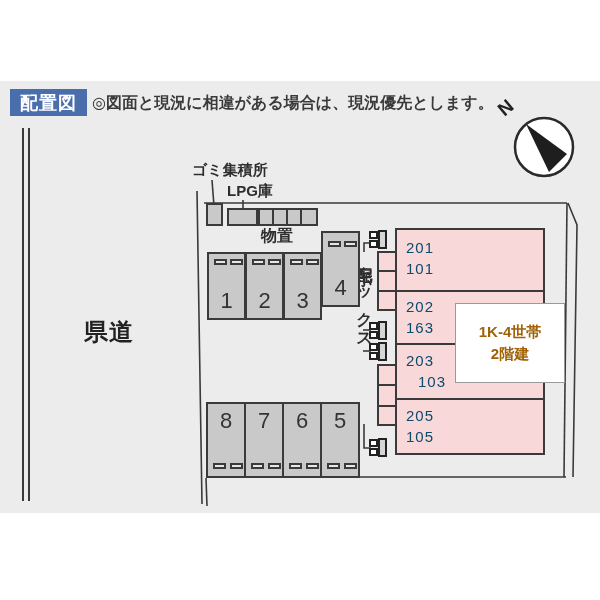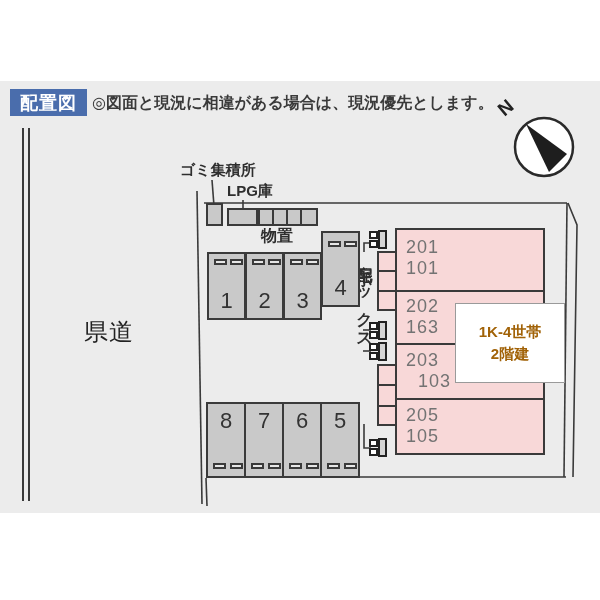--- a/index.html
+++ b/index.html
@@ -5,33 +5,33 @@
   html,body{margin:0;padding:0;}
   body{width:600px;height:600px;background:#ffffff;font-family:"Liberation Sans","DejaVu Sans",sans-serif;position:relative;overflow:hidden;color:#333;}
   .panel{position:absolute;left:0;top:81px;width:600px;height:432px;background:#ececec;}
   
   .title-box{position:absolute;left:10px;top:89px;width:77px;height:27px;background:#4a6dac;color:#fff;
     font-size:18px;font-weight:bold;display:flex;align-items:center;justify-content:center;letter-spacing:1px;}
   .note{position:absolute;left:92px;top:93px;font-size:16px;font-weight:600;color:#3a3a3a;letter-spacing:0px;}
   
   .north-label{position:absolute;left:499px;top:97px;font-size:19px;font-weight:bold;color:#222;transform:rotate(-40deg);}
   
-  .road-label{position:absolute;left:84px;top:316px;font-size:24px;font-weight:400;color:#222;letter-spacing:1px;}
+  .road-label{position:absolute;left:84px;top:316px;font-size:24px;font-weight:700;color:#222;letter-spacing:1px;}
   
   .gbox{position:absolute;background:#c9c9c9;border:2px solid #3a3a3a;box-sizing:border-box;}
   
   .pspace{position:absolute;background:#c9c9c9;border:2px solid #3a3a3a;box-sizing:border-box;}
   .pnum{position:absolute;width:100%;text-align:center;font-size:22px;color:#333;}
   .pnum.bottom{bottom:4px;}
   .pnum.top{top:4px;}
   .dash{position:absolute;width:9px;height:2px;border:2px solid #3a3a3a;background:#e6e6e6;}
   
   .building{position:absolute;left:395px;top:228px;width:150px;height:227px;background:#f8d8d8;border:2px solid #3a3a3a;box-sizing:border-box;}
   .bdiv{position:absolute;left:0;width:100%;height:2px;background:#3a3a3a;}
-  .unit{position:absolute;left:9px;font-size:18px;line-height:21px;color:#737373;letter-spacing:1px;}
+  .unit{position:absolute;left:9px;font-size:15px;line-height:21px;color:#0c4a6e;letter-spacing:1px;}
   .pcol{position:absolute;left:377px;width:20px;background:#f8d8d8;border:2px solid #3a3a3a;box-sizing:border-box;}
   .pline{position:absolute;left:0;width:100%;height:2px;background:#3a3a3a;}
   
   .dbox{position:absolute;width:18px;height:21px;}
   .dbox .sq{position:absolute;left:0;width:5px;height:4px;border:2px solid #222;background:#fff;}
   .dbox .tall{position:absolute;right:0;top:1px;width:5px;height:15px;border:2px solid #222;background:#d5d5d5;}
   
   .lbl{position:absolute;font-weight:600;color:#2e2e2e;}
   .vtext{position:absolute;left:352px;top:252px;height:180px;width:24px;writing-mode:vertical-rl;text-orientation:upright;
     font-size:16px;font-weight:600;color:#2e2e2e;letter-spacing:3px;display:flex;align-items:center;}
@@ -72,21 +72,21 @@
     <polygon points="526,124 549,172 567,154" fill="#1e1e1e"></polygon>
   </g>
 </svg>
 
 <div class="title-box struct">配置図</div>
 <div class="note">◎図面と現況に相違がある場合は、現況優先とします。</div>
 <div class="north-label">N</div>
 
 <div class="road-label">県道</div>
 
-<div class="lbl" style="left:180px;top:161px;font-size:15px;">ゴミ集積所</div>
+<div class="lbl" style="left:192px;top:161px;font-size:15px;">ゴミ集積所</div>
 <div class="lbl" style="left:227px;top:182px;font-size:15px;">LPG庫</div>
 <div class="lbl" style="left:261px;top:226px;font-size:16px;">物置</div>
 <div class="vtext">宅配ボックス</div>
 
 <div class="gbox struct" style="left:206px;top:203px;width:17px;height:23px;"></div>
 <div class="gbox struct" style="left:227px;top:208px;width:31px;height:18px;"></div>
 <div class="gbox struct" style="left:258px;top:208px;width:16px;height:18px;"></div>
 <div class="gbox struct" style="left:272px;top:208px;width:16px;height:18px;"></div>
 <div class="gbox struct" style="left:286px;top:208px;width:16px;height:18px;"></div>
 <div class="gbox struct" style="left:300px;top:208px;width:18px;height:18px;"></div>

